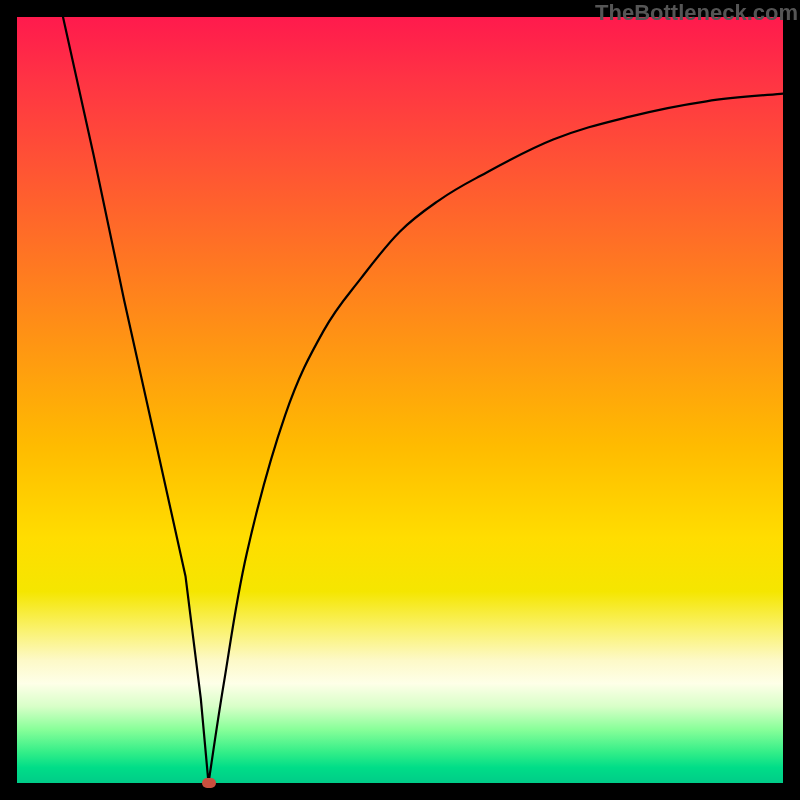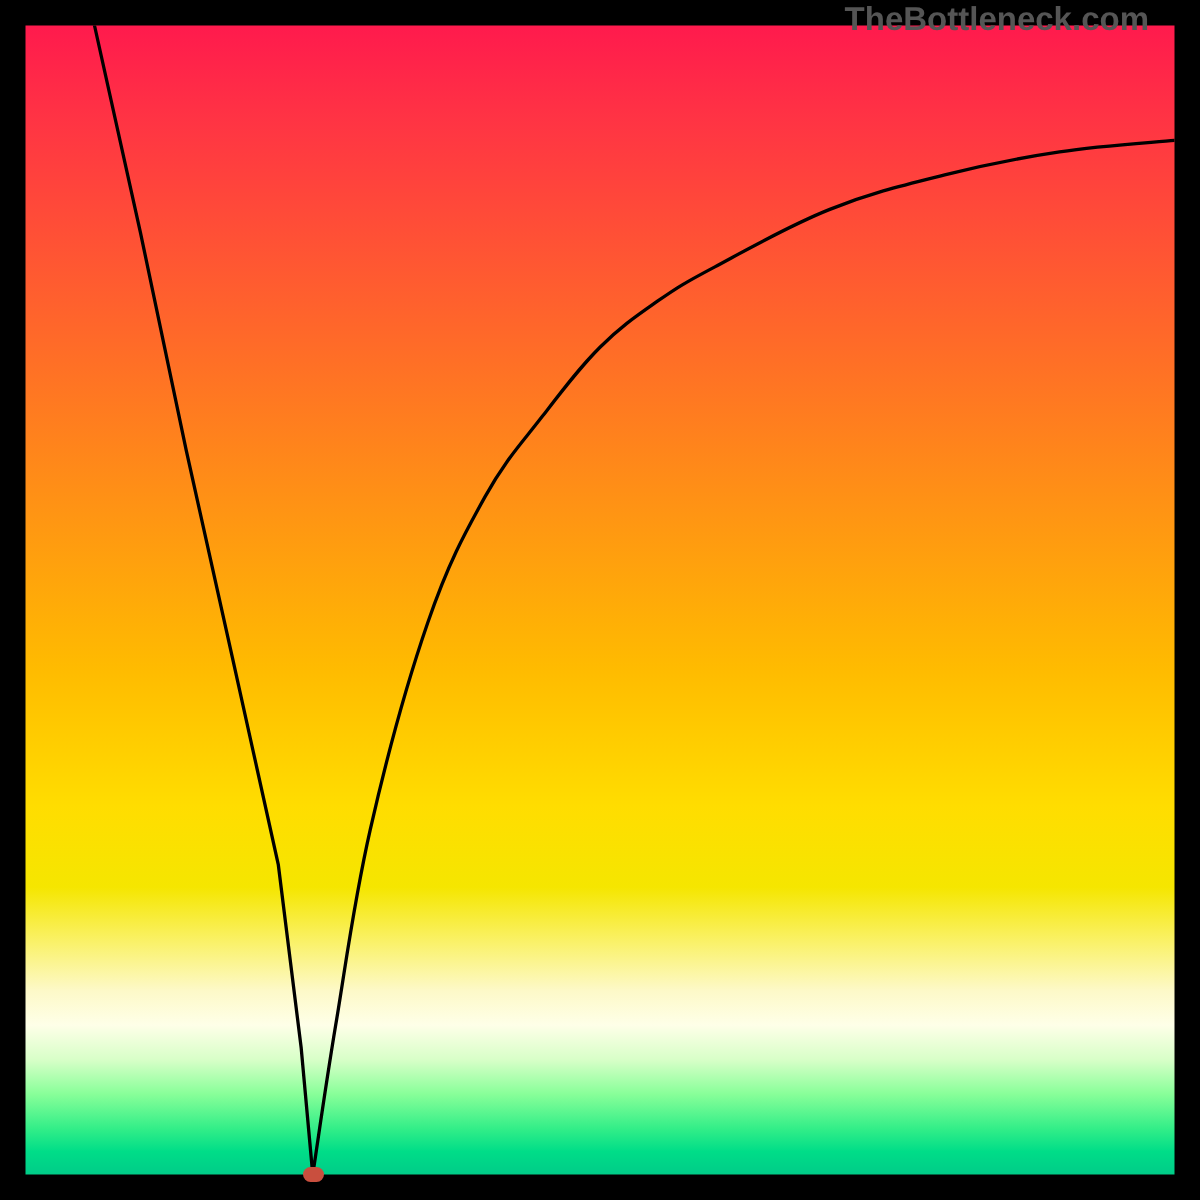--- a/index.html
+++ b/index.html
@@ -35,21 +35,21 @@
       #d8ffc8 90%,
       #88ff99 93%,
       #33ee88 96%,
       #00dd88 98%,
       #00cc88 100%
     );
   }
   .watermark {
     position: absolute;
     top: 0px;
-    right: 34px;
+    right: 2px;
     font-size: 22px;
     font-weight: bold;
     color: #555;
     font-family: Arial, sans-serif;
     z-index: 10;
   }
   svg.curve {
     position: absolute;
     left: 0;
     top: 0;

